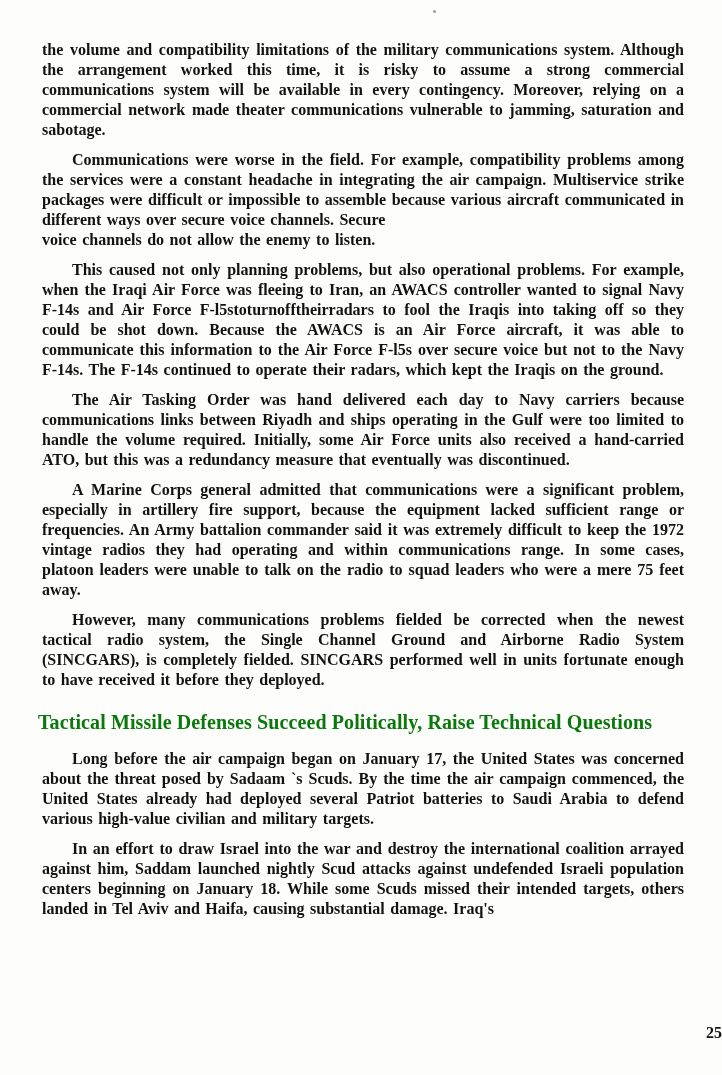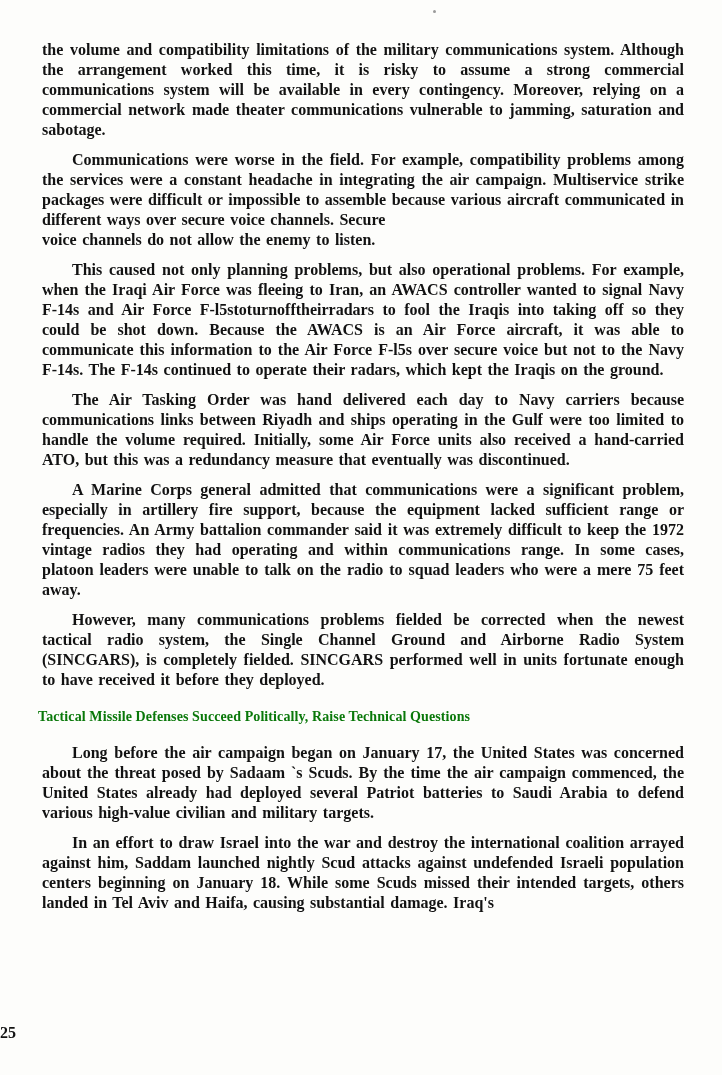--- a/index.html
+++ b/index.html
@@ -20,32 +20,32 @@
     margin: 0 0 10px 4px;
     font-size: 16px;
     line-height: 20px;
     text-align: justify;
     text-indent: 30px;
     word-spacing: 1.5px;
     white-space: pre-wrap;
   }
   p.body-par.continuation { text-indent: 0; }
   h2.section-heading {
-    margin: 16px 0 16px 0;
-    font-size: 14px;
+    margin: 22px 0 16px 0;
+    font-size: 20px;
     line-height: 21px;
     font-weight: bold;
     letter-spacing: 0.1px;
   }
   .page-number {
     position: absolute;
     left: 0;
     right: 0;
     top: 1024px;
-    text-align: left;
+    text-align: right;
     font-size: 16px;
     font-weight: bold;
   }
   .scan-speck {
     position: absolute;
     width: 3px;
     height: 3px;
     border-radius: 50%;
     background: #9a9a9a;
   }

